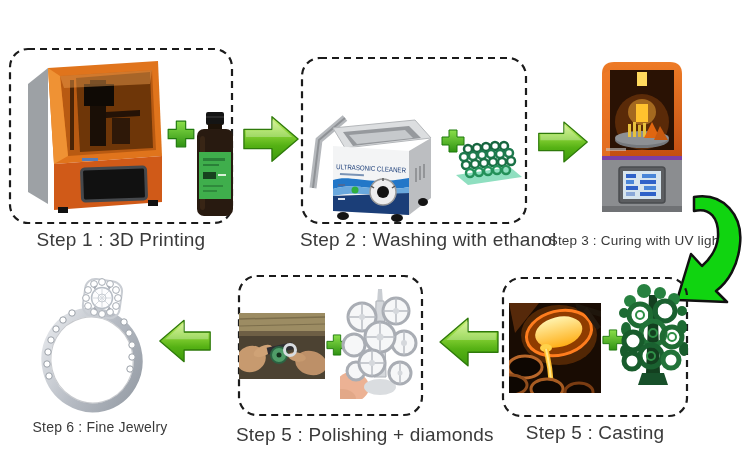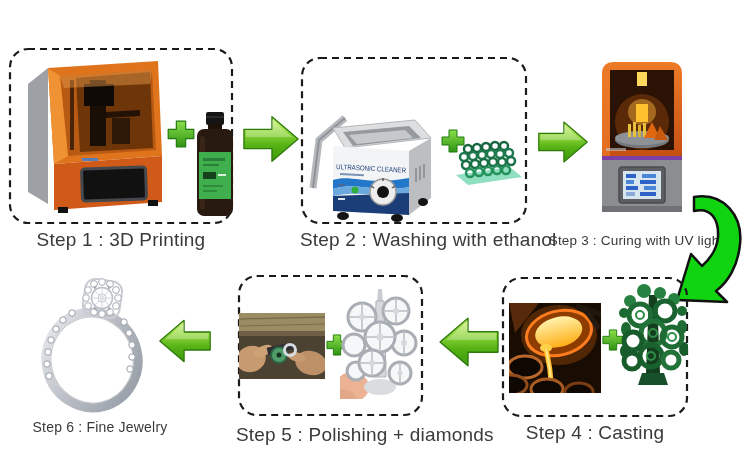--- a/index.html
+++ b/index.html
@@ -263,21 +263,21 @@
         <circle cx="14" cy="80" r="8" stroke="#185c2c"></circle>
     </g>
     <g fill="none" stroke-width="2">
       <circle cx="22" cy="34" r="4" stroke="#2f8f47"></circle>
         <circle cx="35" cy="52" r="4" stroke="#2f8f47"></circle>
       <circle cx="54" cy="56" r="4" stroke="#2f8f47"></circle>
         <circle cx="33" cy="75" r="4" stroke="#2f8f47"></circle>
     </g>
   </svg>
 
-  <div class="step-label" style="left:501px;top:422px;width:188px">Step 4 : Casting</div>
+  <div class="step-label" style="left:501px;top:422px;width:188px">Step 5 : Casting</div>
 
   <svg class="abs flip" style="left:438px;top:313px" width="62" height="58" viewBox="0 0 60 54">
       <use href="#arrowR"></use>
     </svg>
 
   <svg class="abs" style="left:237px;top:274px" width="187" height="143">
     <rect x="2" y="2" width="183" height="139" rx="18" fill="none" stroke="#1b1b1b" stroke-width="2.2" stroke-dasharray="7 5"></rect>
   </svg>
 
   <svg class="abs" style="left:239px;top:313px" width="86" height="66">

